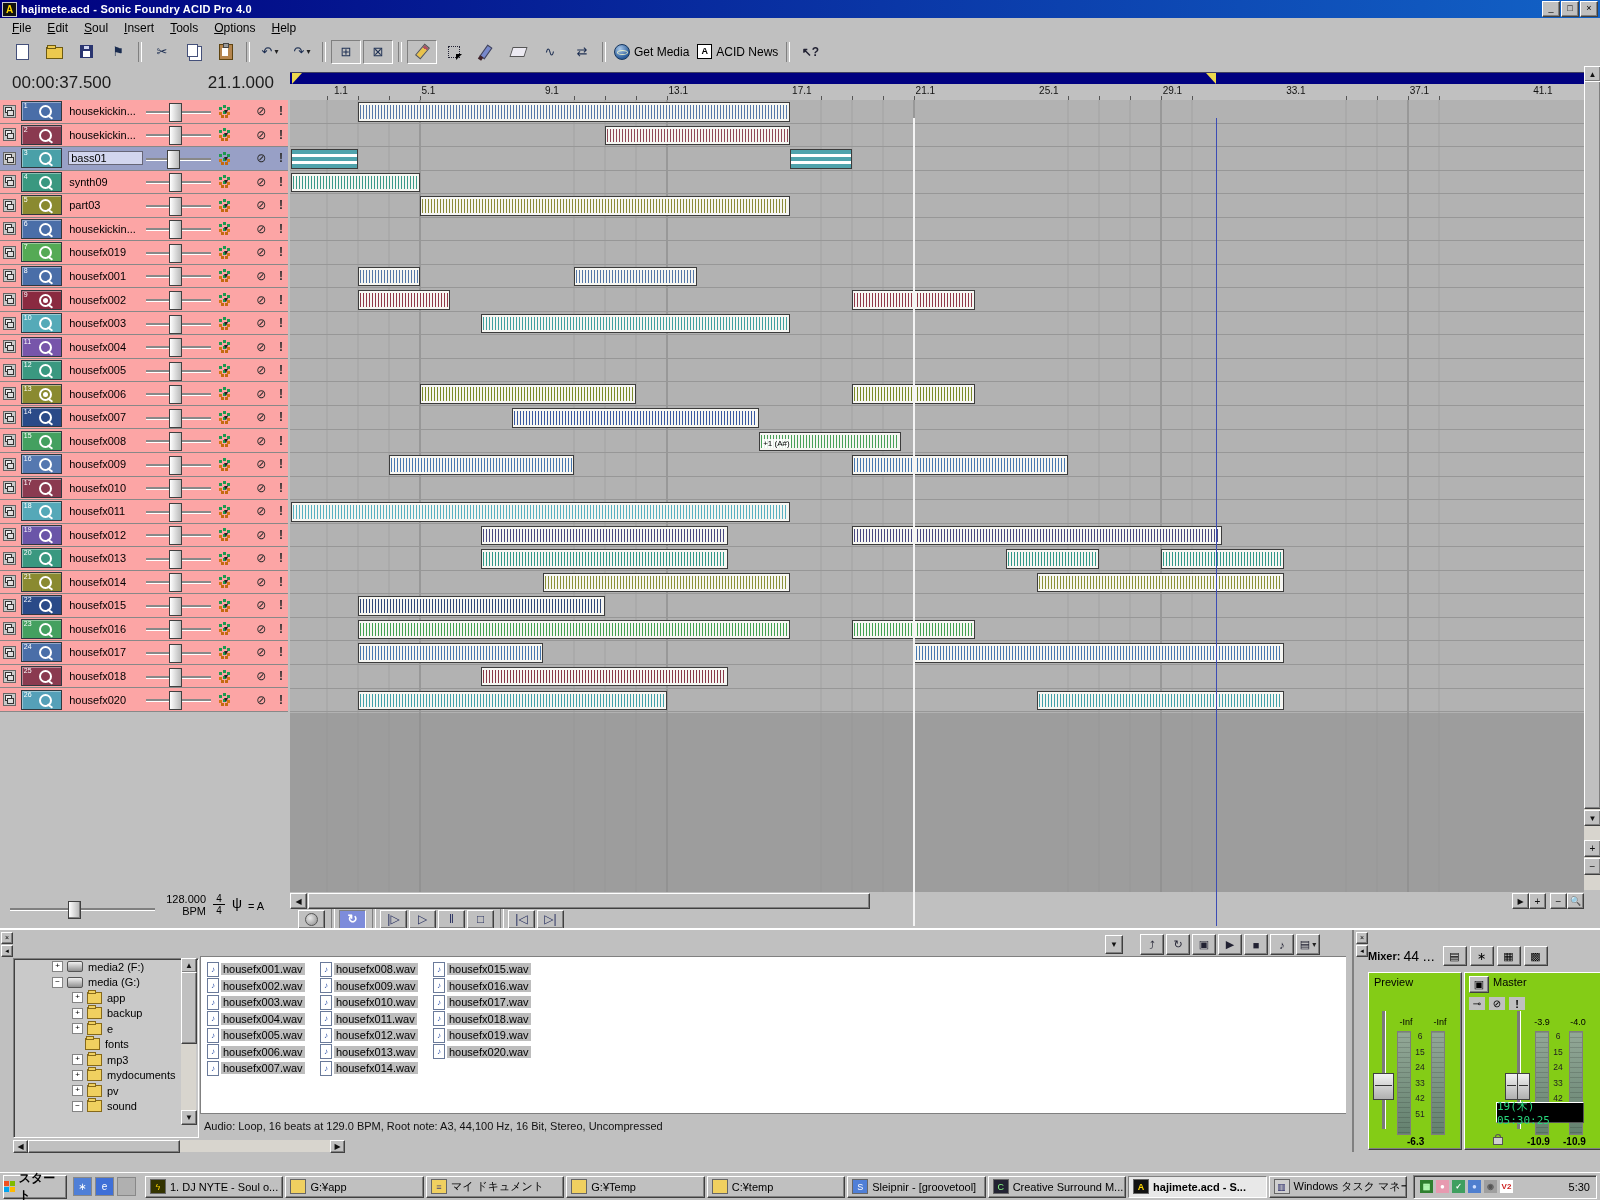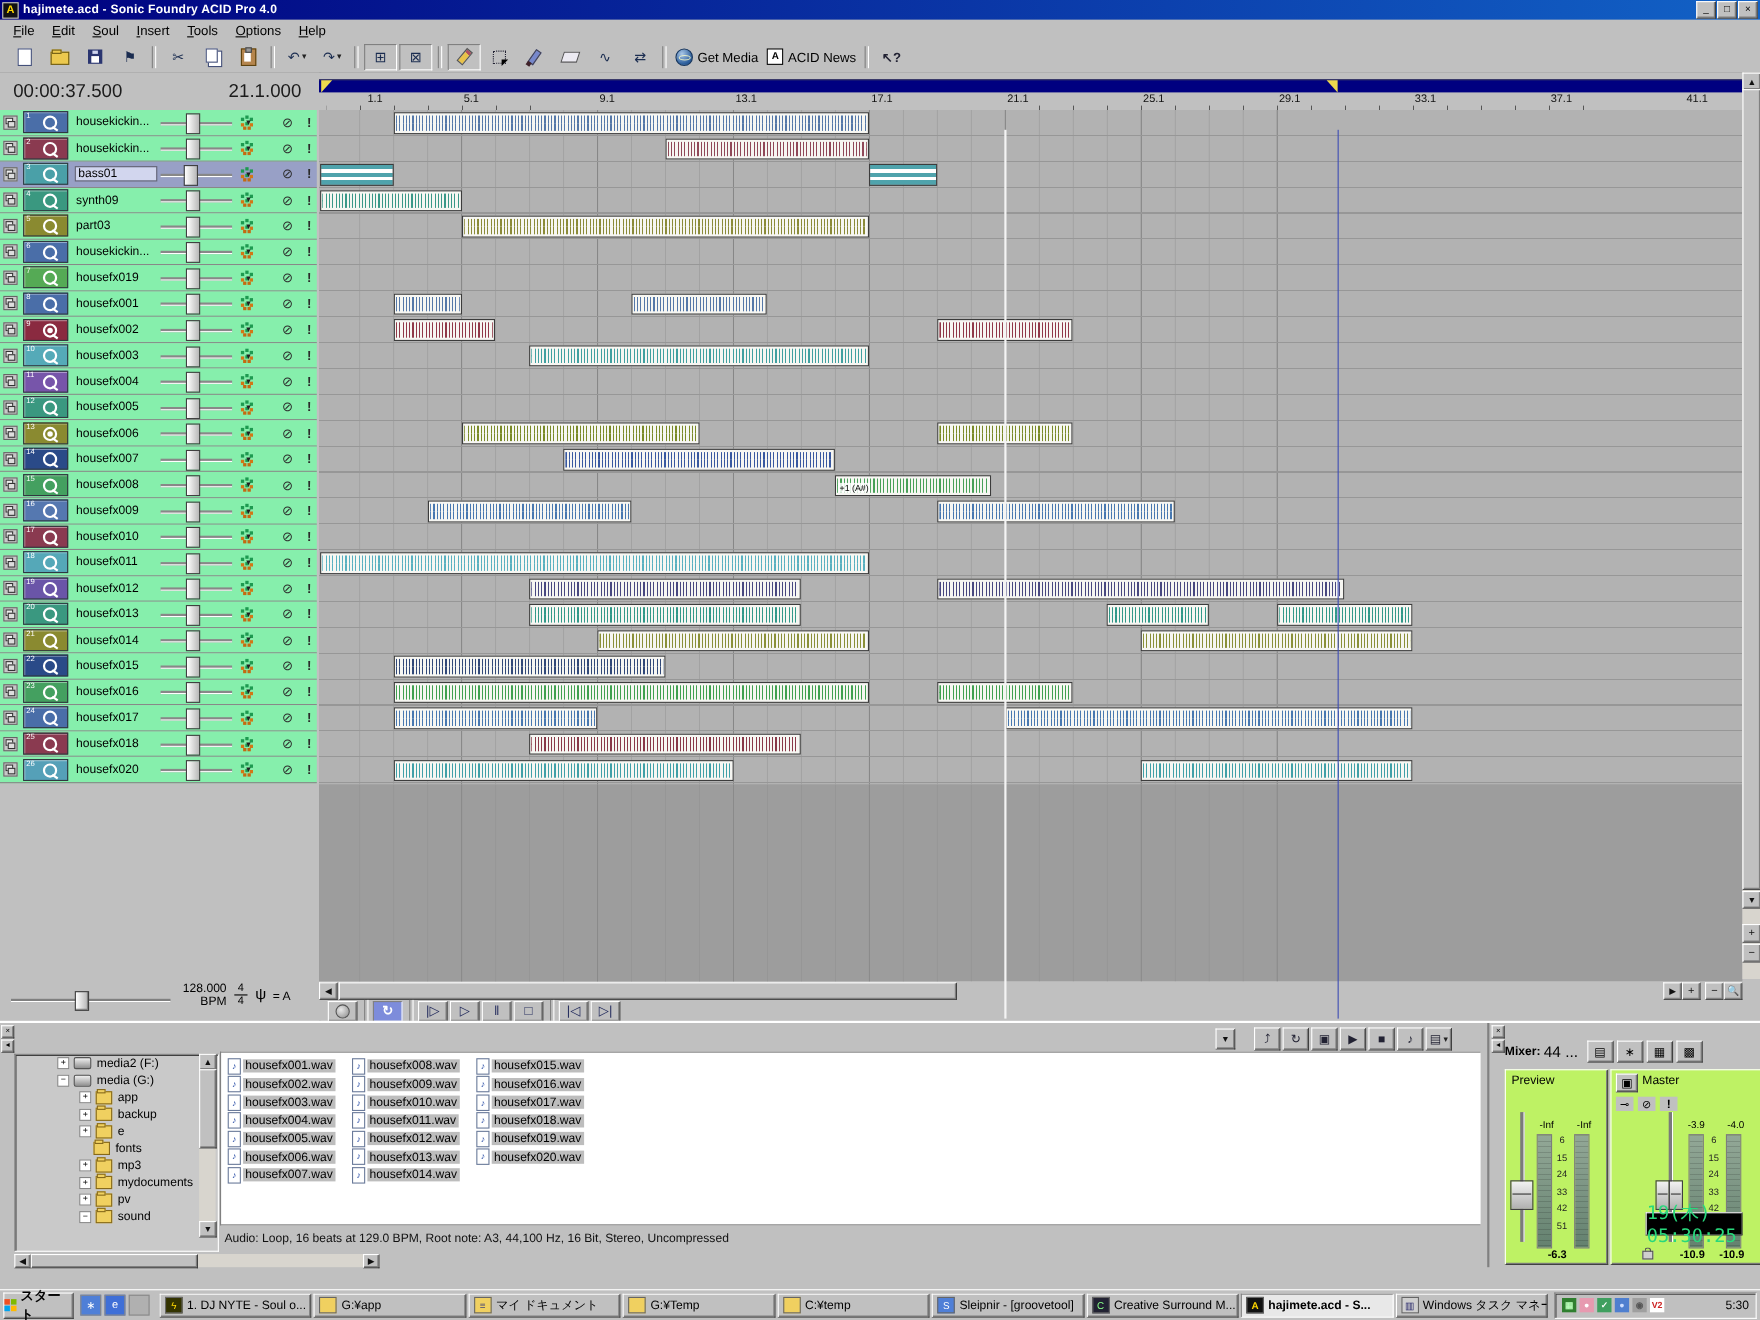--- a/index.html
+++ b/index.html
@@ -51,21 +51,21 @@
   .ic-acid-news{width:13px;height:13px;background:#fff;border:1px solid #000;text-align:center;font-size:9px;font-weight:bold;line-height:13px;}
   .ic-acid-news::after{content:"A";}
   .ic-help-arrow{font-size:12px;font-weight:bold;color:#223;}
   .ic-help-arrow::after{content:"↖?";}
   
   #left-panel{position:absolute;left:0;top:66px;width:290px;height:862px;background:#c0c0c0;border-right:2px solid #808080;}
   #time-display{position:absolute;left:0;top:0;width:288px;height:34px;}
   #time-pos{position:absolute;left:12px;top:7px;font-size:17px;color:#1c1c1c;}
   #time-measure{position:absolute;right:14px;top:7px;font-size:17px;color:#1c1c1c;}
   #track-list{position:absolute;left:0;top:34px;width:288px;}
-  .trow{height:22.54px;border-bottom:1px solid #888;display:flex;align-items:center;background:#86efac;position:relative;}
+  .trow{height:22.54px;border-bottom:1px solid #888;display:flex;align-items:center;background:#fca5a5;position:relative;}
   .trow.sel{background:#98a0c6;}
   .grip{width:11px;height:11px;margin-left:3px;position:relative;background:#c8c8c8;border:1px solid #666;}
   .grip::before{content:"";position:absolute;left:1px;top:1px;width:5px;height:4px;border:1px solid #333;background:#eee;}
   .grip::after{content:"";position:absolute;left:3px;top:4px;width:5px;height:4px;border:1px solid #333;background:#ddd;}
   .badge{width:40px;height:18px;margin-left:5px;position:relative;border:1px solid #30383f;box-shadow:inset 1px 1px 0 rgba(255,255,255,.4);}
   .badge .num{position:absolute;left:2px;top:0px;font-size:7px;color:#fff;}
   .badge .swirl{position:absolute;right:9px;top:3px;width:9px;height:9px;border:2px solid #fff;border-radius:50%;}
   .badge .swirl::after{content:"";position:absolute;right:-3px;bottom:-2px;width:6px;height:2px;background:#fff;transform:rotate(35deg);}
   .badge .swirl.oneshot::before{content:"";position:absolute;left:2px;top:2px;width:5px;height:5px;background:#fff;border-radius:50%;}
   .tname{margin-left:7px;width:74px;font-size:11px;white-space:nowrap;overflow:hidden;}
@@ -146,35 +146,35 @@
   .fitem{height:16.5px;display:flex;align-items:center;}
   .ficon{width:10px;height:13px;background:#fff;border:1px solid #6a7a9a;font-size:8px;color:#3355aa;text-align:center;line-height:13px;flex:none;}
   .fitem .flab{font-size:11px;background:#bdbdbd;padding:0 2px;margin-left:2px;white-space:nowrap;}
   #explorer-status{position:absolute;left:204px;top:190px;font-size:11px;color:#111;}
   
   #mixer{position:absolute;left:1352px;top:0;width:248px;height:222px;border-left:2px solid #808080;}
   #mixer-header{position:absolute;left:14px;top:16px;height:20px;display:flex;align-items:center;}
   #mixer-title-bold{font-weight:bold;font-size:11px;}
   #mixer-title-rest{font-size:14px;margin-left:3px;margin-right:8px;}
   .mxbtn{width:22px;height:18px;display:flex;align-items:center;justify-content:center;font-size:11px;margin-right:3px;background:#c0c0c0;}
-  .strip{position:absolute;top:42px;height:176px;background:#bef264;}
+  .strip{position:absolute;top:42px;height:176px;background:#84cc16;}
   #preview-strip{left:14px;width:92px;}
   #master-strip{left:110px;width:136px;}
   .strip .slabel{position:absolute;left:5px;top:3px;font-size:11px;}
   .fader{position:absolute;width:3px;background:#7a7a7a;border-right:1px solid #fff;}
   .fthumb{position:absolute;background:linear-gradient(#f2f2f2,#b0b0b0);border:1px solid #404040;}
   .fthumb::after{content:"";position:absolute;left:1px;right:1px;top:11px;height:1px;background:#333;}
   .meter{position:absolute;width:12px;height:102px;border:1px solid #7d7d7d;background:linear-gradient(#93a897,#64816f);
      background-image:repeating-linear-gradient(180deg,rgba(0,0,0,.14) 0 1px,rgba(0,0,0,0) 1px 5px),linear-gradient(#93a897,#64816f);}
   .mlab{position:absolute;font-size:9px;width:30px;text-align:center;}
   .mscale{position:absolute;width:20px;height:88px;display:flex;flex-direction:column;justify-content:space-between;align-items:center;font-size:8.5px;color:#222;}
   .mbottom{position:absolute;font-size:10px;font-weight:bold;}
   .locki{position:absolute;width:8px;height:6px;border:1px solid #555;background:#cfcfcf;}
   .locki::before{content:"";position:absolute;left:1px;top:-4px;width:4px;height:3px;border:1px solid #555;border-bottom:0;border-radius:3px 3px 0 0;}
-  #mixer-clock{position:absolute;left:142px;top:172px;width:86px;height:19px;background:#000;border:1px solid;border-color:#fff #555 #555 #fff;color:#28d87c;font-family:"DejaVu Sans Mono",monospace;font-size:17px;display:flex;align-items:center;justify-content:center;z-index:9;}
+  #mixer-clock{position:absolute;left:142px;top:172px;width:86px;height:19px;background:#000;border:1px solid;border-color:#fff #555 #555 #fff;color:#28d87c;font-family:"DejaVu Sans Mono",monospace;font-size:11px;display:flex;align-items:center;justify-content:center;z-index:9;}
   
   #statusbar{position:absolute;left:0;top:1150px;width:1600px;height:22px;background:#c0c0c0;border-top:1px solid #fff;}
   #status-left{position:absolute;left:7px;top:4px;font-size:11px;}
   #mem-panel{position:absolute;right:4px;top:2px;width:152px;height:16px;display:flex;align-items:center;justify-content:flex-end;padding-right:6px;font-size:11px;}
   .chip{width:12px;height:8px;background:#707070;border:1px solid #333;margin-right:6px;}
   #taskbar{position:absolute;left:0;top:1172px;width:1600px;height:28px;background:#c0c0c0;border-top:1px solid #fff;display:flex;align-items:center;padding:0 3px;box-sizing:border-box;}
   #start-button{width:62px;height:22px;display:flex;align-items:center;justify-content:center;font-weight:bold;font-size:12px;flex:none;}
   .winflag{width:12px;height:11px;display:grid;grid-template-columns:5px 5px;grid-template-rows:5px 5px;gap:1px;margin-right:3px;}
   .winflag i{display:block;}
   #quicklaunch{display:flex;align-items:center;margin:0 6px;flex:none;}

